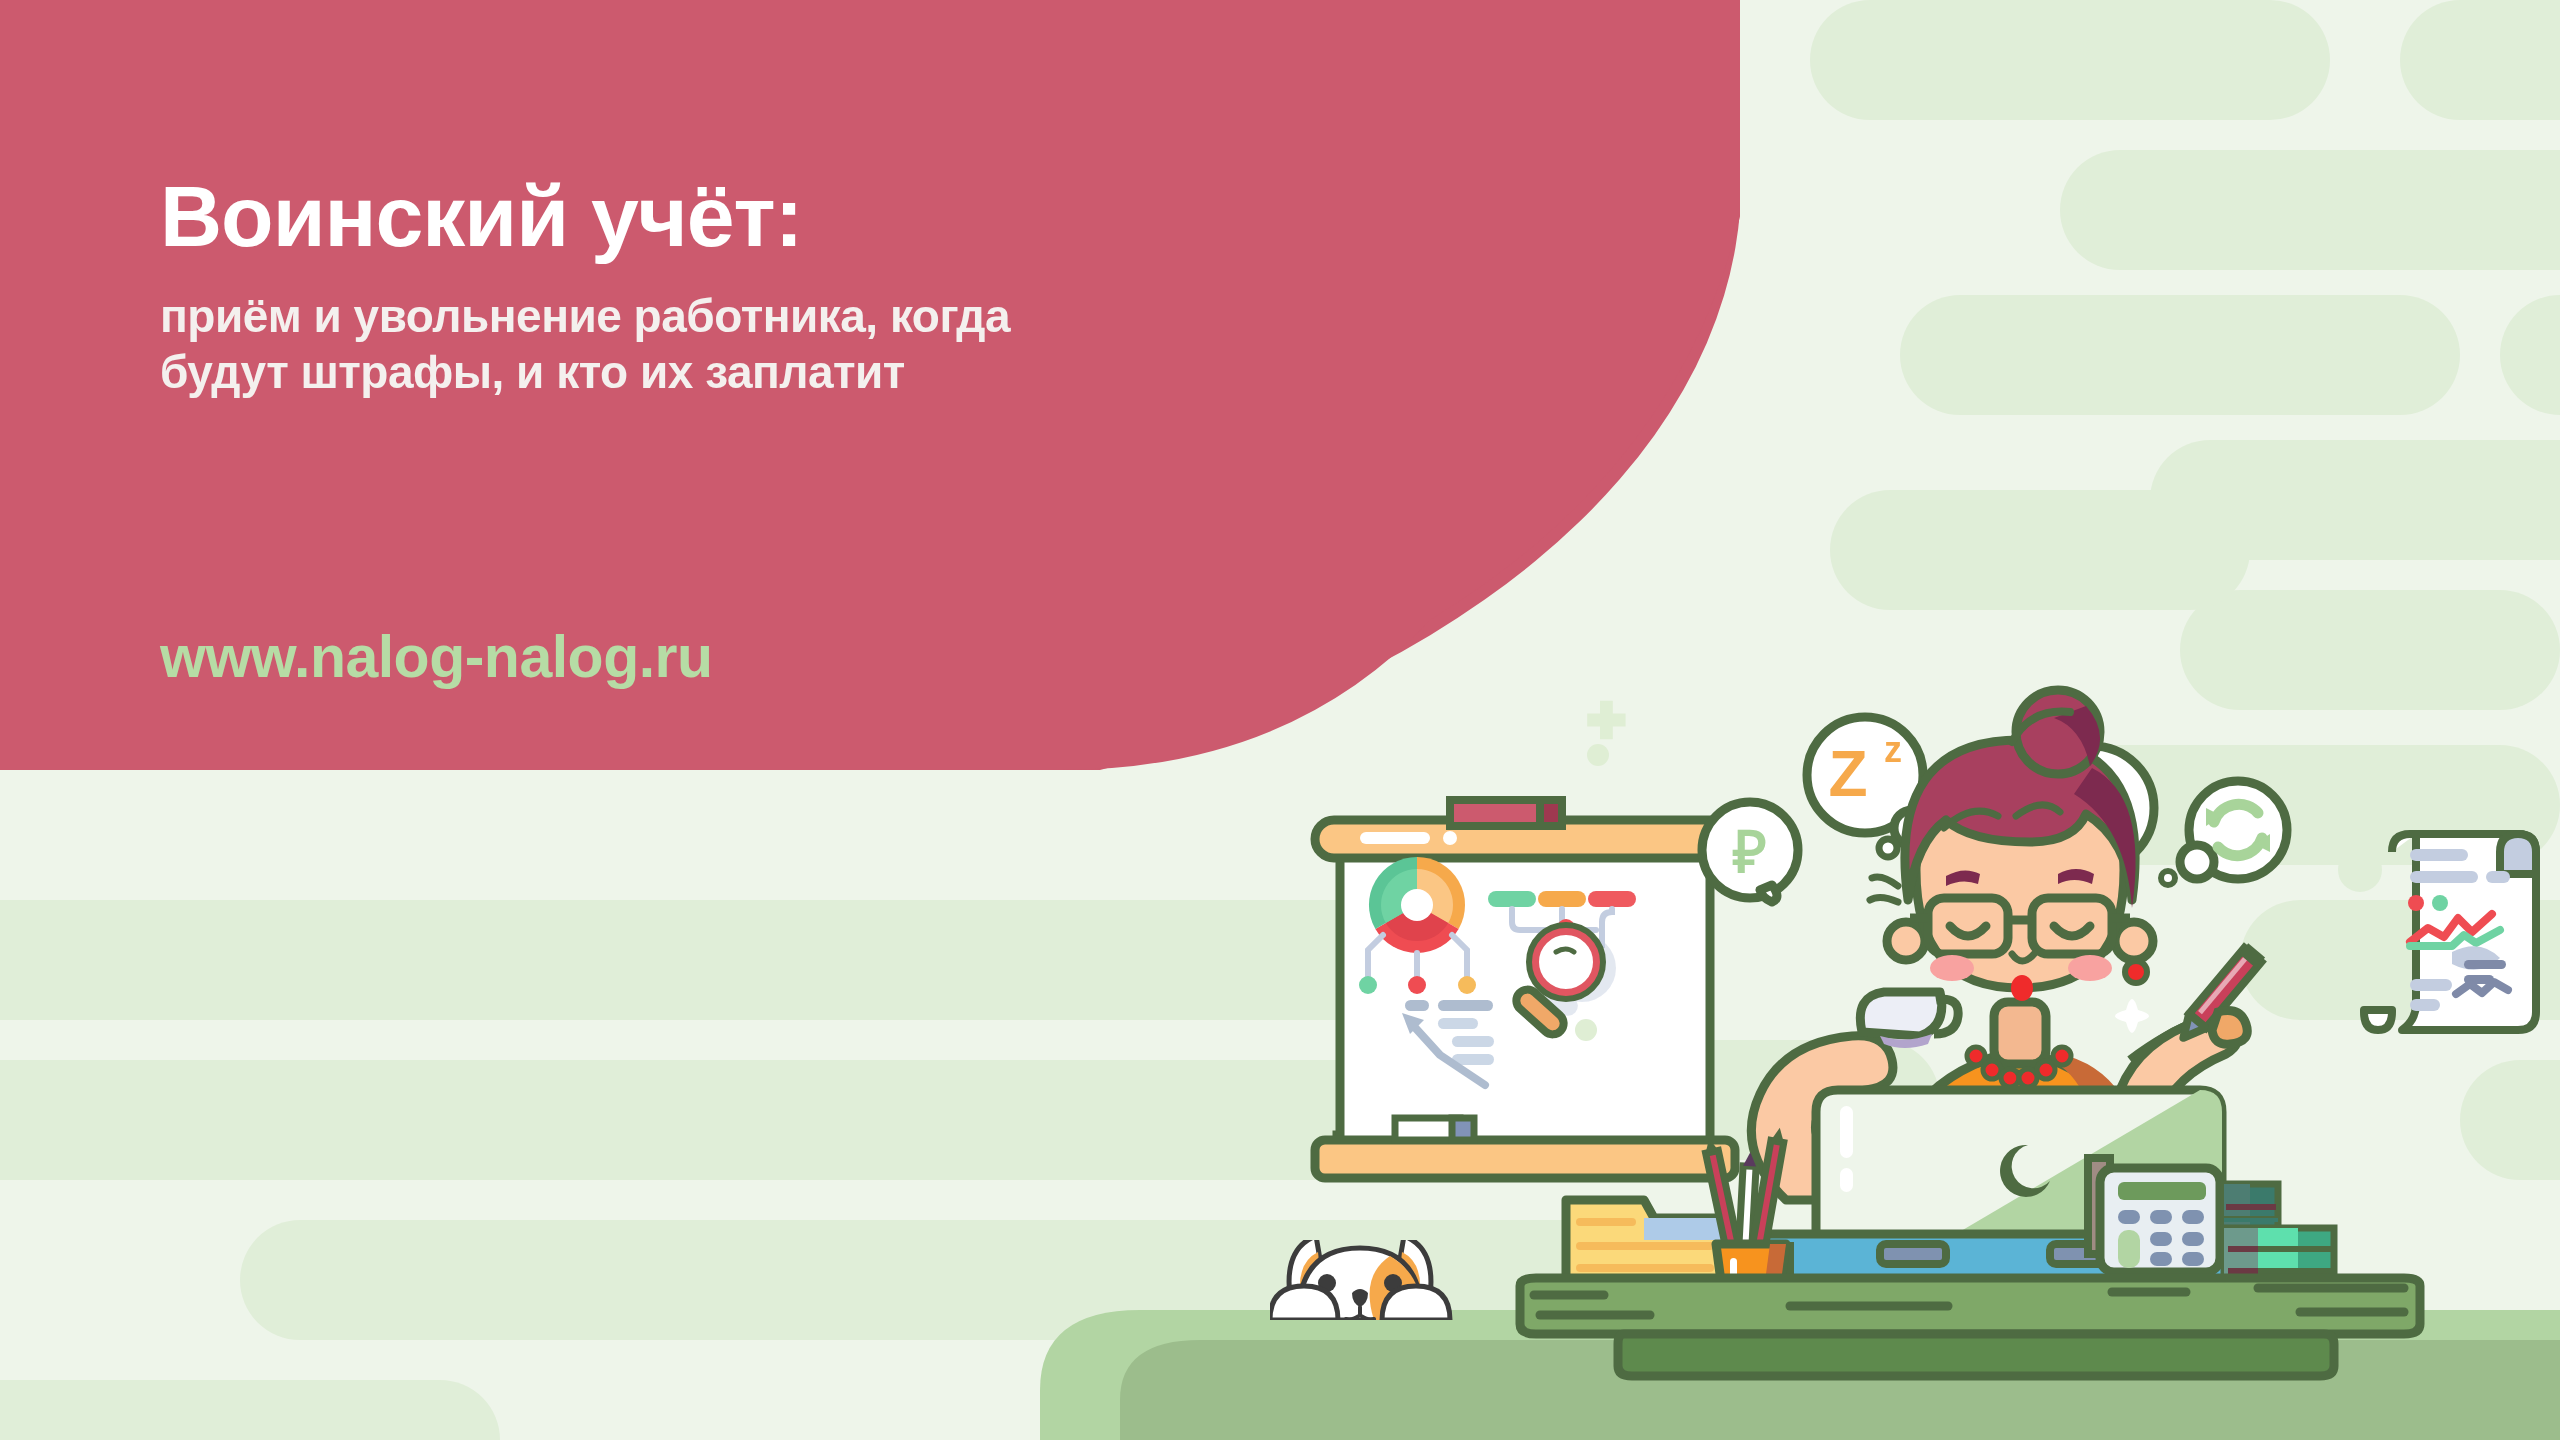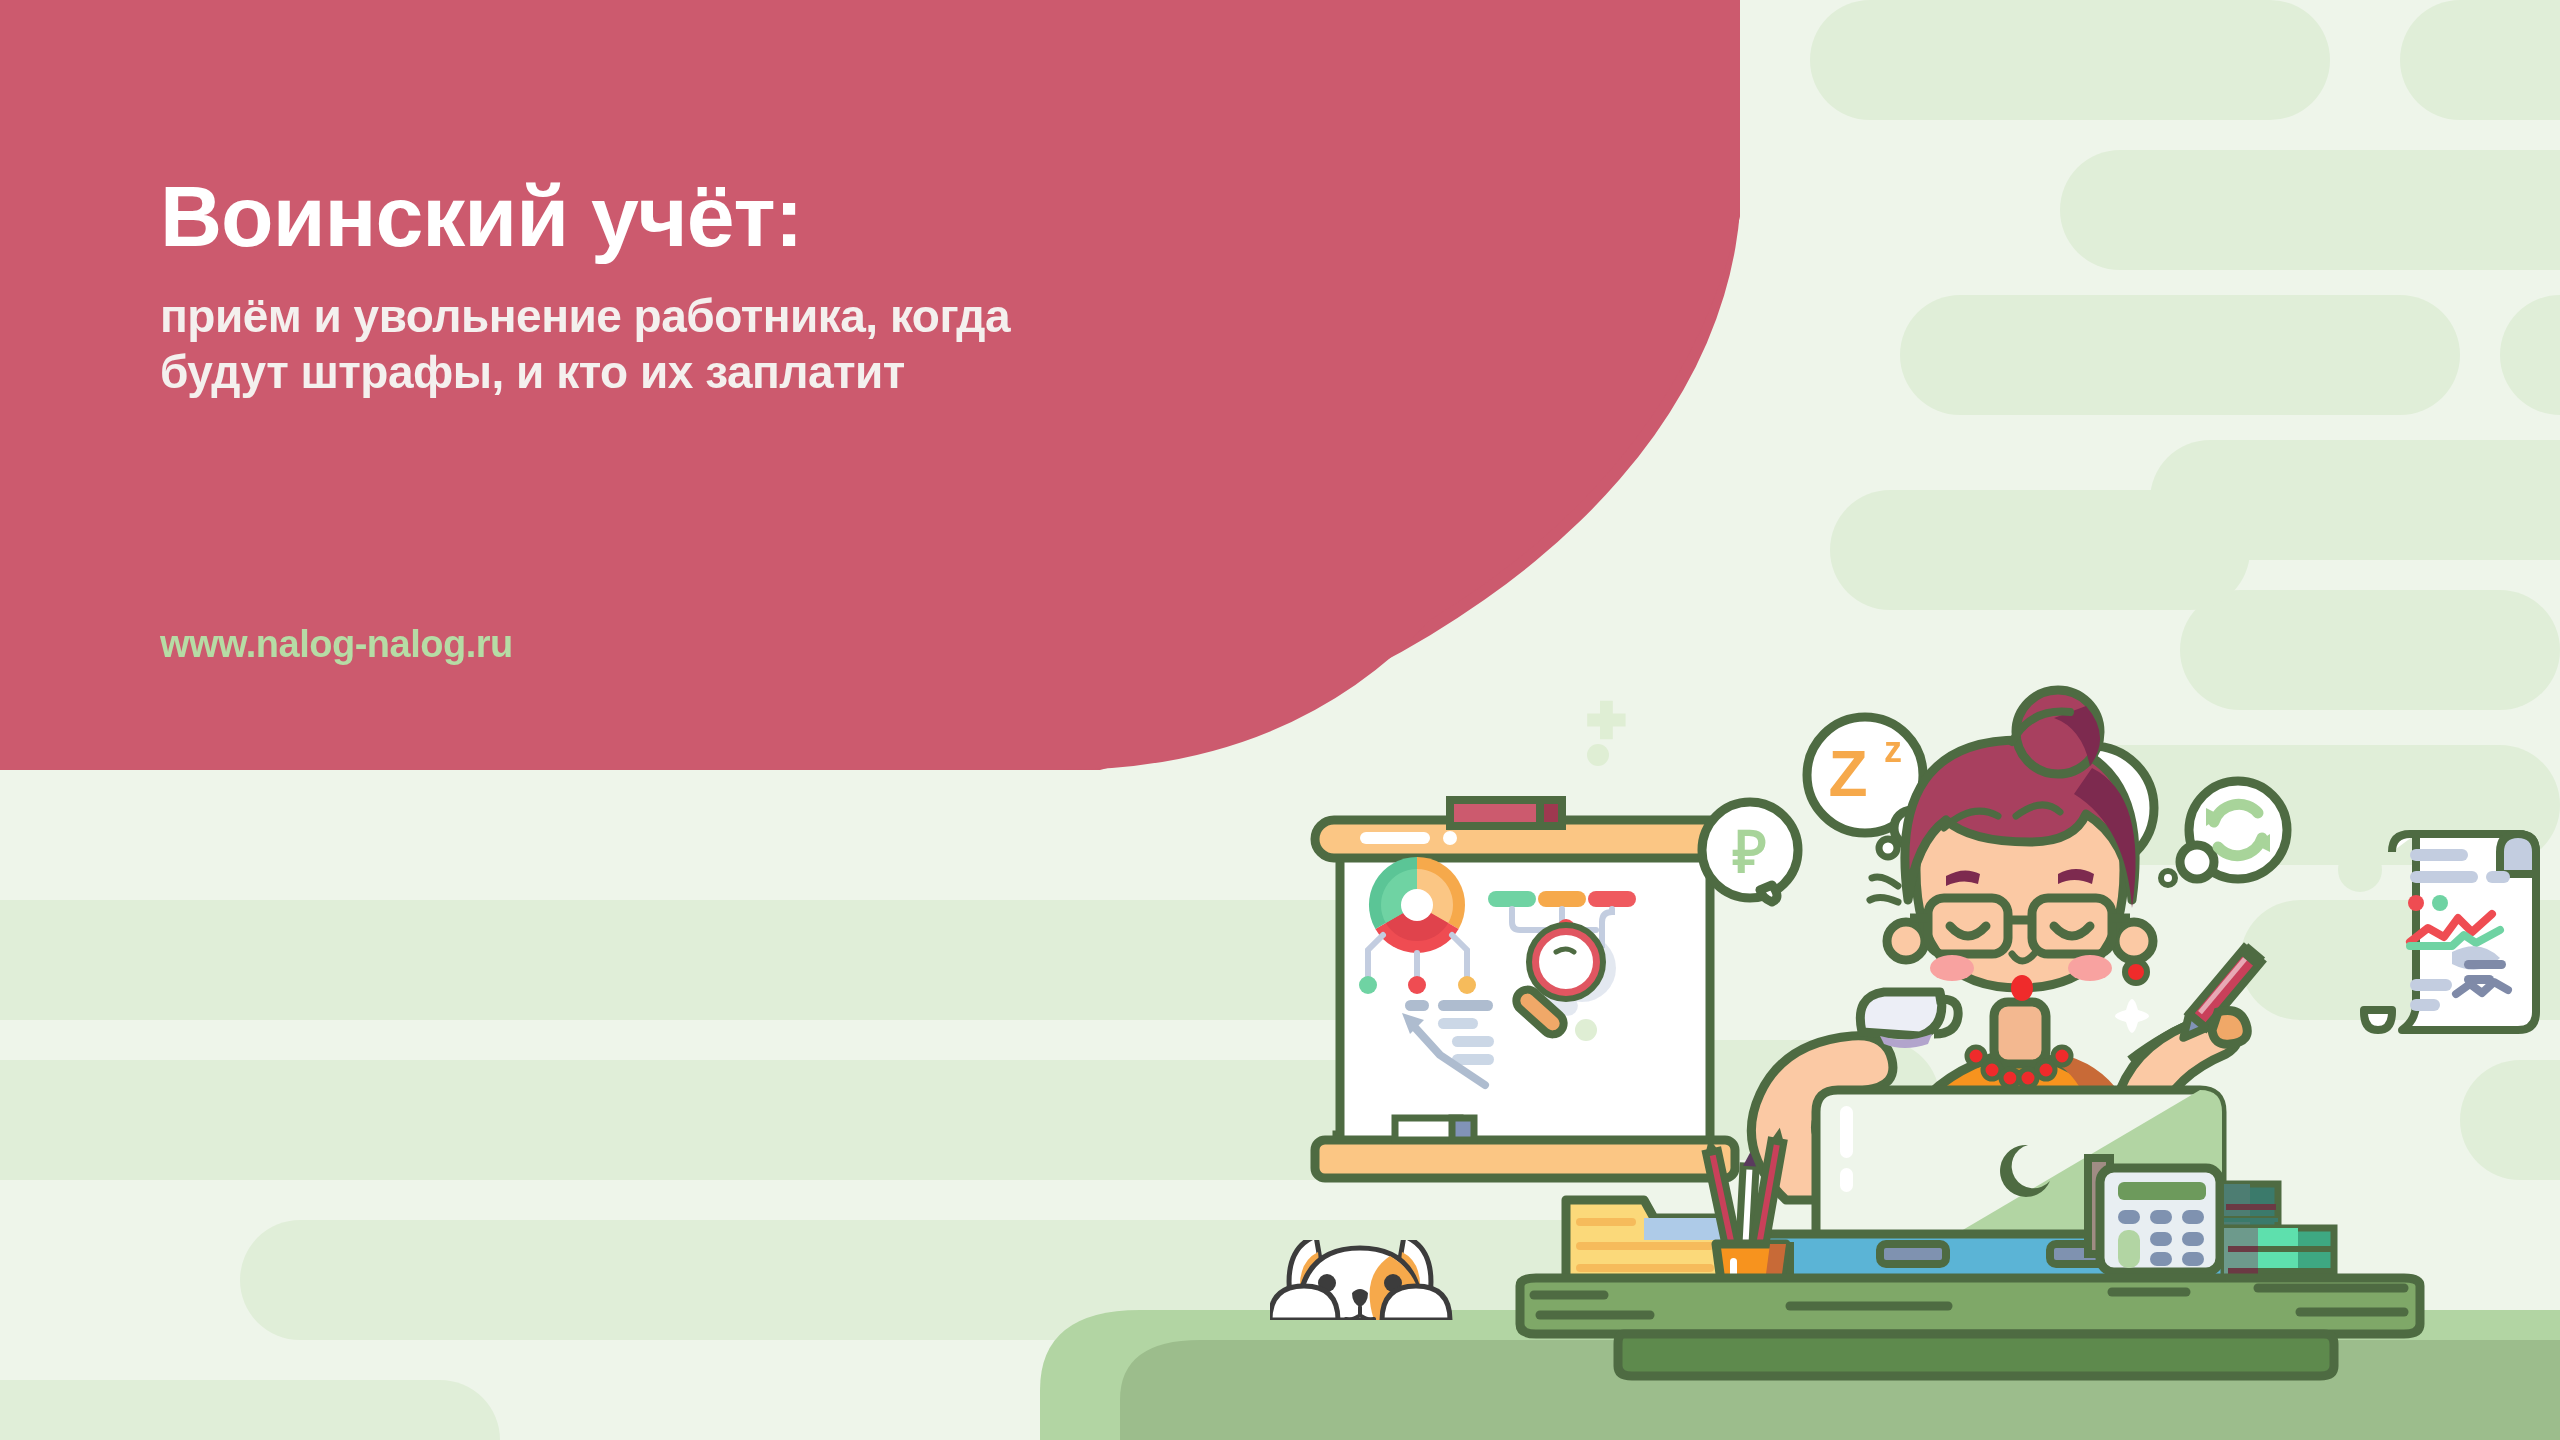--- a/index.html
+++ b/index.html
@@ -21,21 +21,21 @@
     font-size:86px;font-weight:bold;color:#ffffff;
     letter-spacing:-1px;line-height:1.02;white-space:nowrap;
   }
   #subtitle{
     position:absolute;left:160px;top:265px;
     font-size:46px;font-weight:bold;color:#f4f0ee;
     line-height:1.22;white-space:pre-line;letter-spacing:-0.5px;
   }
   #site-url{
     position:absolute;left:160px;top:600px;
-    font-size:38px;font-weight:bold;color:#b6dca5;letter-spacing:-0.5px;
+    font-size:59px;font-weight:bold;color:#b6dca5;letter-spacing:-0.5px;
   }
 </style>
 </head>
 <body>
 
 <div id="stage">
 
   <svg id="bg-svg" viewBox="0 0 2560 1440" aria-hidden="true">
     <rect x="0" y="0" width="2560" height="1440" fill="#eef5ea"></rect>
     <g fill="#e0eed8">

